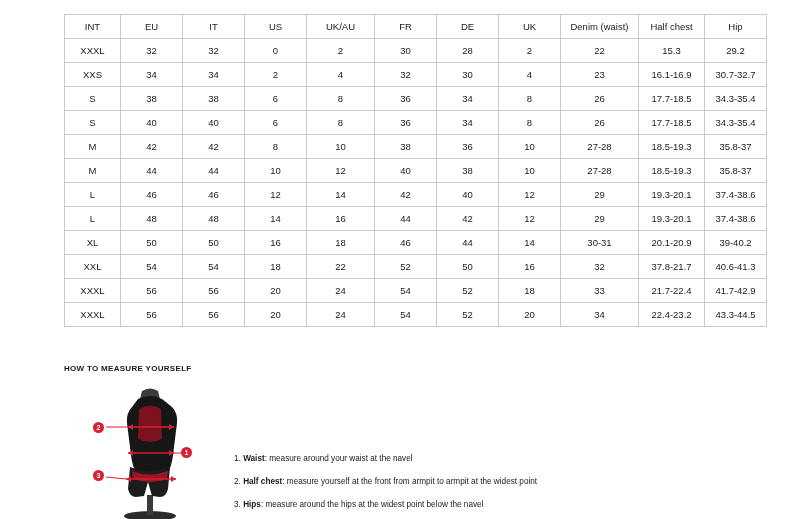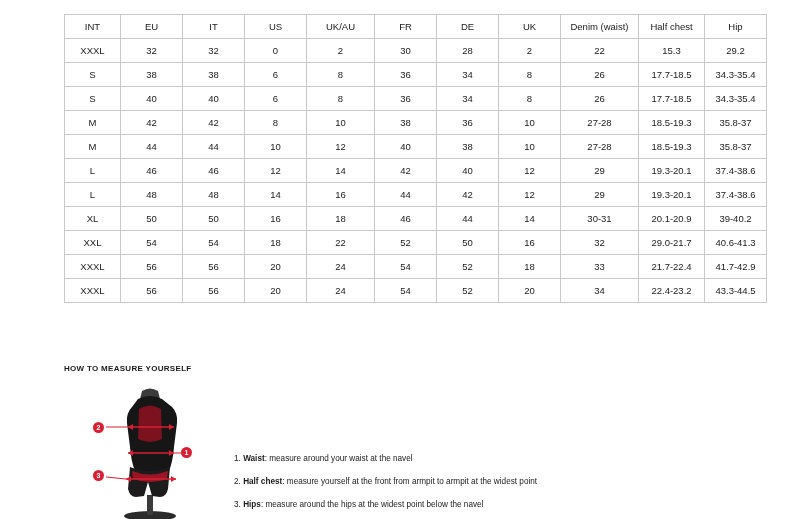--- a/index.html
+++ b/index.html
@@ -144,20 +144,33 @@
         <td>0</td>
         <td>2</td>
         <td>30</td>
         <td>28</td>
         <td>2</td>
         <td>22</td>
         <td>15.3</td>
         <td>29.2</td>
       </tr>
       <tr>
+        <td>XXS</td>
+        <td>34</td>
+        <td>34</td>
+        <td>2</td>
+        <td>4</td>
+        <td>32</td>
+        <td>30</td>
+        <td>4</td>
+        <td>23</td>
+        <td>16.1-16.9</td>
+        <td>30.7-32.7</td>
+      </tr>
+      <tr>
         <td>S</td>
         <td>38</td>
         <td>38</td>
         <td>6</td>
         <td>8</td>
         <td>36</td>
         <td>34</td>
         <td>8</td>
         <td>26</td>
         <td>17.7-18.5</td>
@@ -244,21 +257,21 @@
       <tr>
         <td>XXL</td>
         <td>54</td>
         <td>54</td>
         <td>18</td>
         <td>22</td>
         <td>52</td>
         <td>50</td>
         <td>16</td>
         <td>32</td>
-        <td>29.0-21.7</td>
+        <td>37.8-21.7</td>
         <td>40.6-41.3</td>
       </tr>
       <tr>
         <td>XXXL</td>
         <td>56</td>
         <td>56</td>
         <td>20</td>
         <td>24</td>
         <td>54</td>
         <td>52</td>

